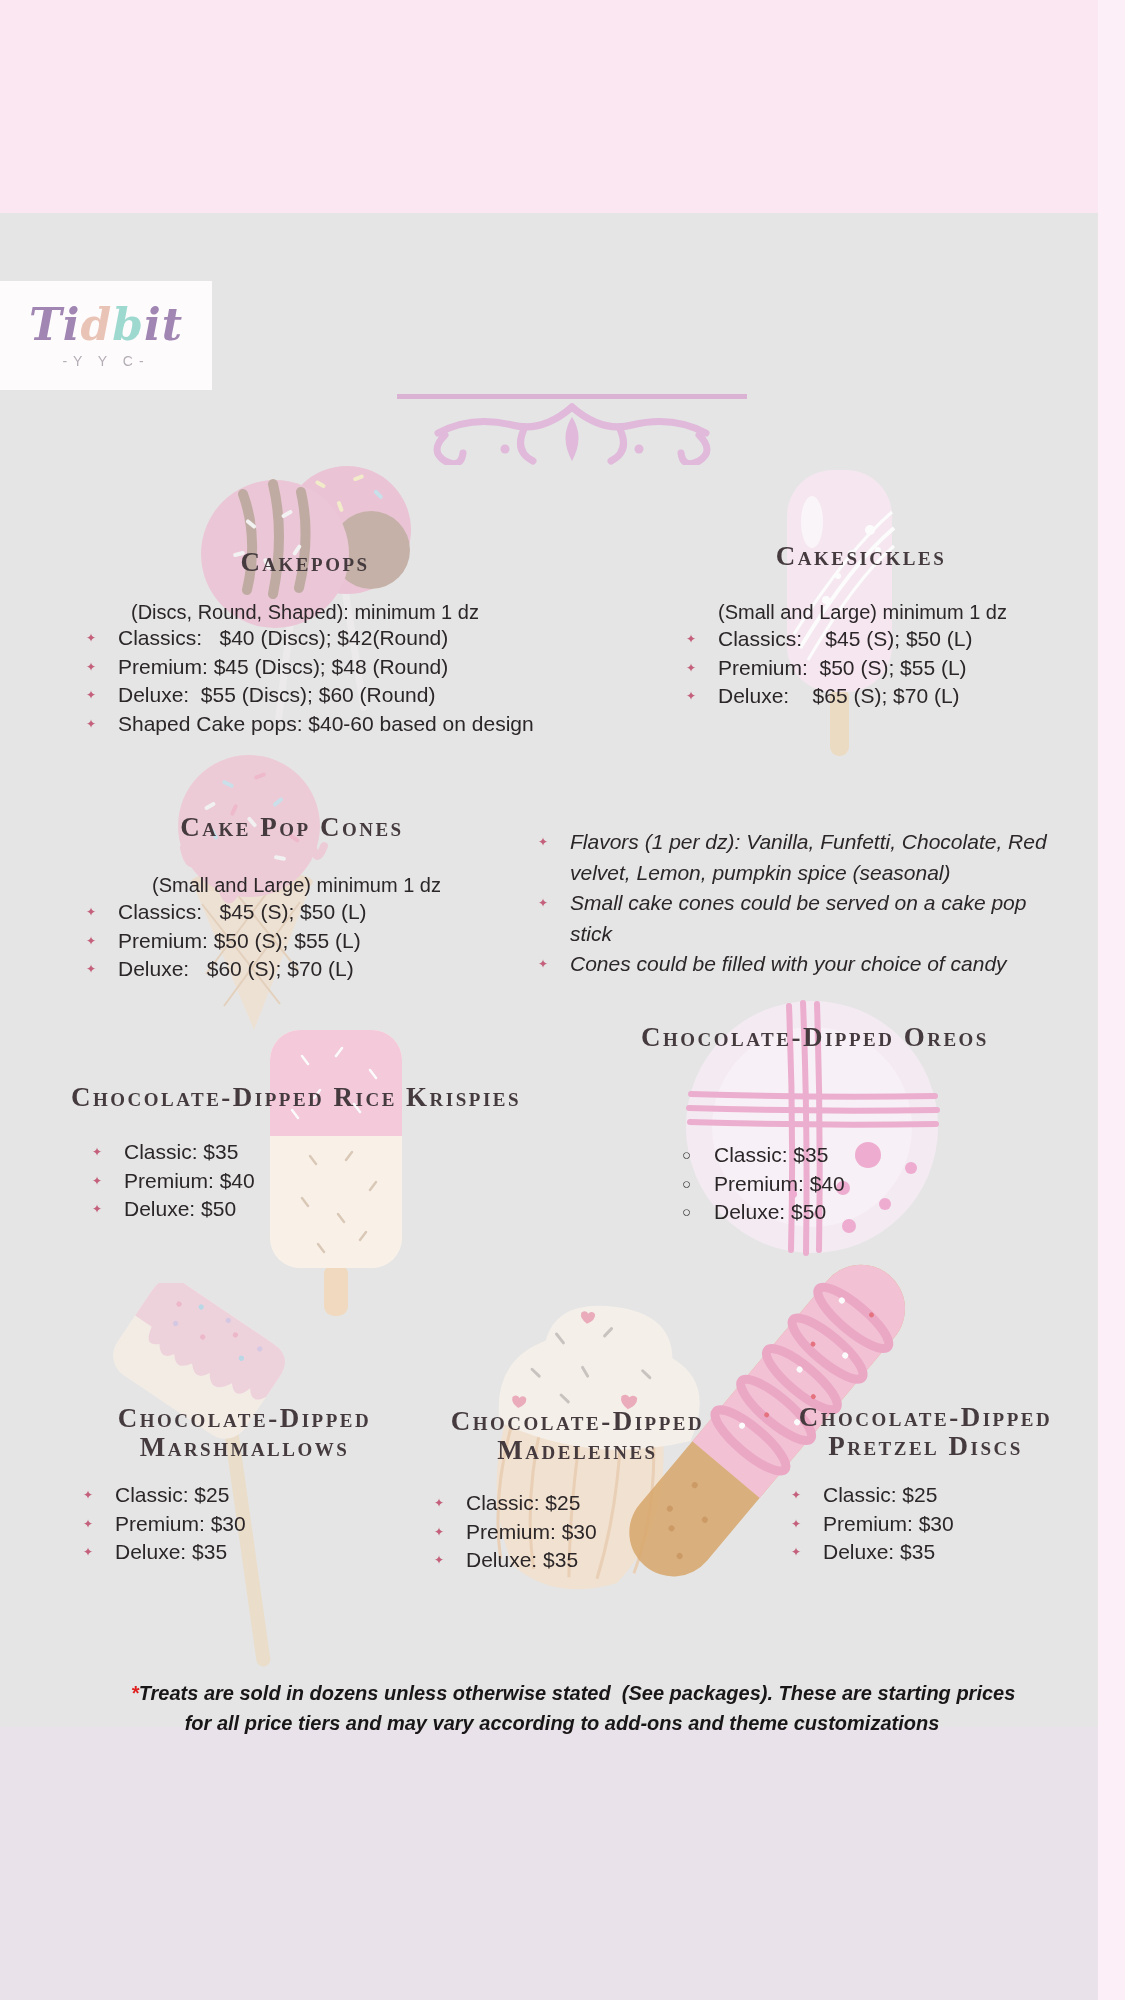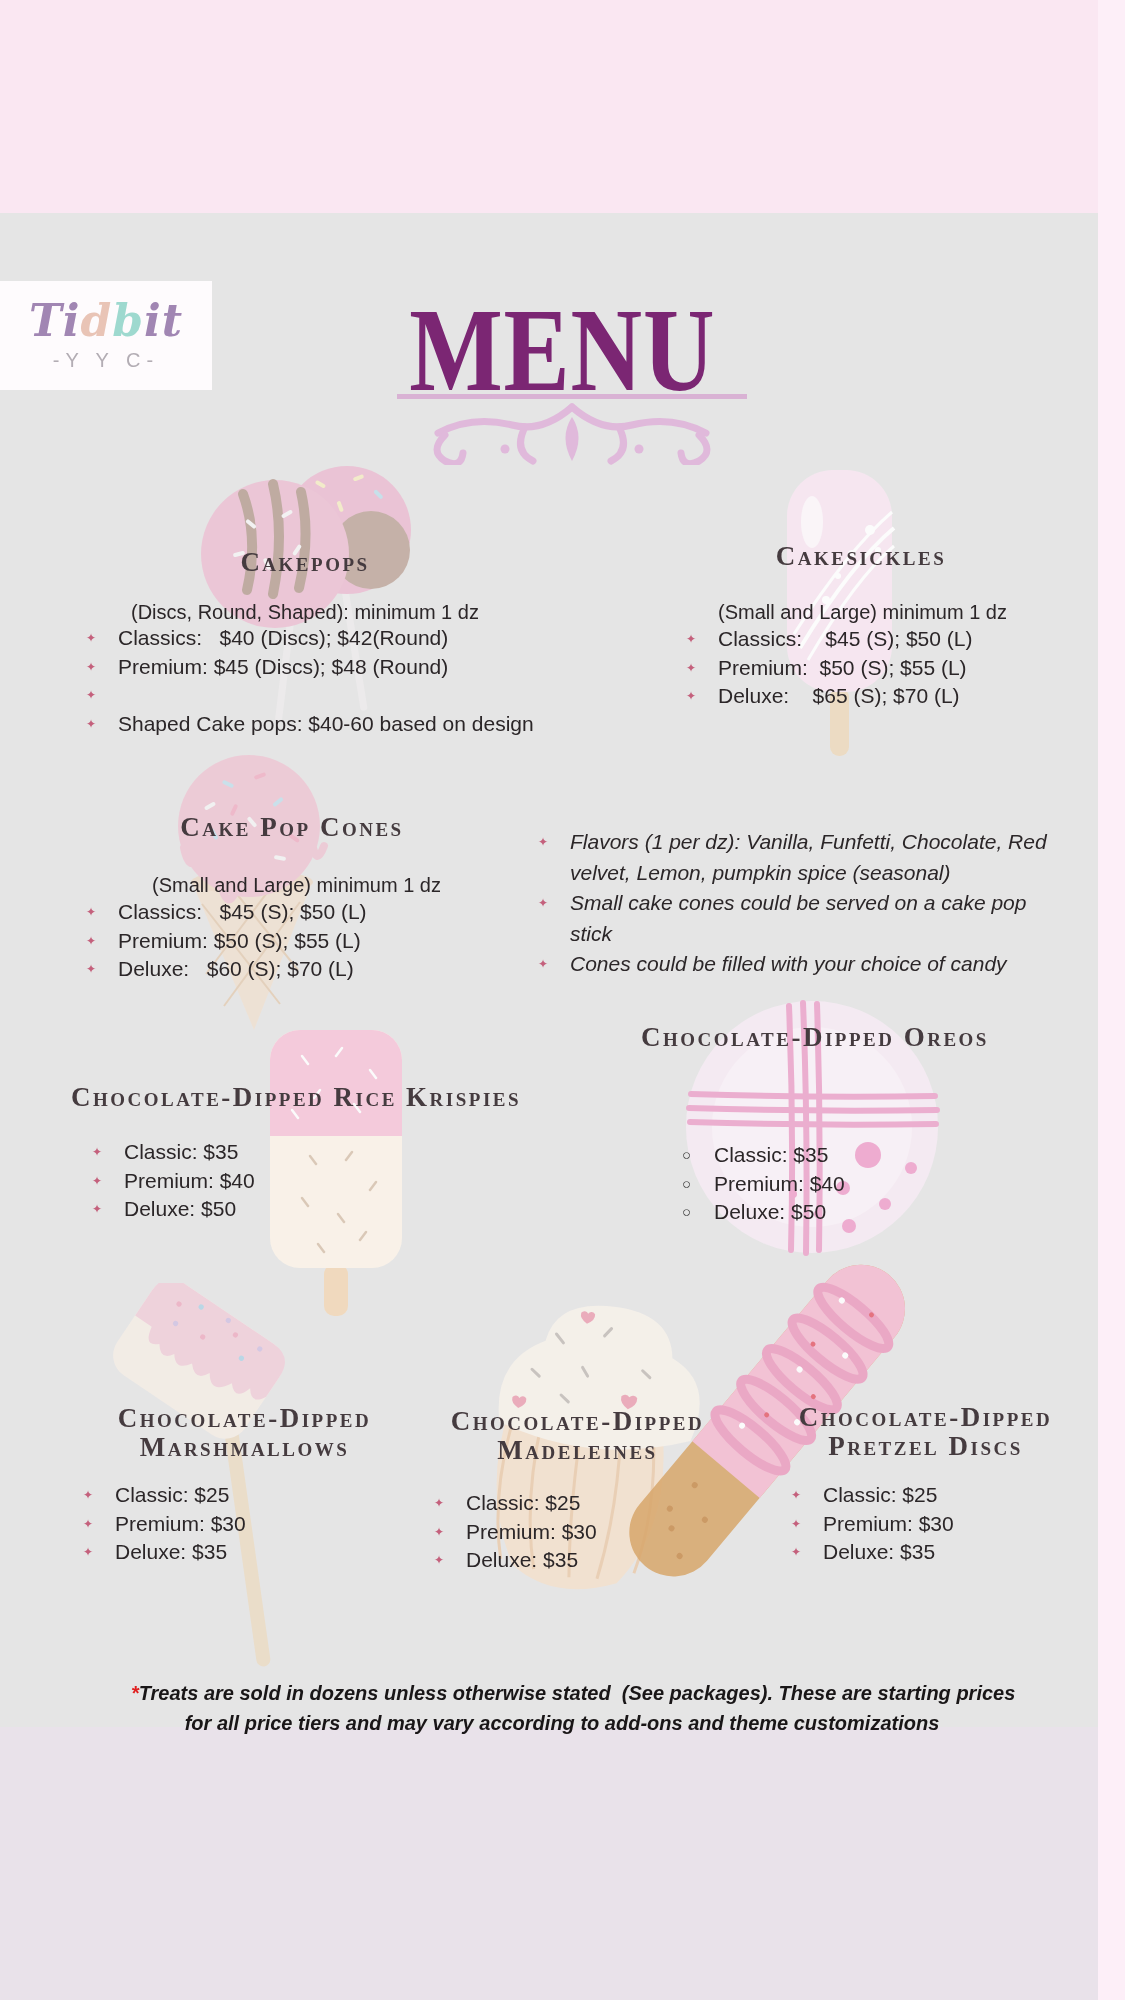--- a/index.html
+++ b/index.html
@@ -12,21 +12,21 @@
 
   
   .logo-box{left:0;top:281px;width:212px;height:109px;background:#fefbfd;
             display:flex;flex-direction:column;align-items:center;justify-content:center;z-index:3;}
   .logo-brand{font-family:"DejaVu Serif",serif;font-style:italic;font-weight:bold;
               font-size:44px;line-height:1;letter-spacing:1px;}
   .logo-brand span:nth-child(1),.logo-brand span:nth-child(2),
   .logo-brand span:nth-child(5),.logo-brand span:nth-child(6){color:#a186b3;}
   .logo-brand span:nth-child(3){color:#e9c4b6;}
   .logo-brand span:nth-child(4){color:#9ed9cf;}
-  .logo-sub{margin-top:6px;font-size:20px;letter-spacing:6px;color:#b3adb4;}
+  .logo-sub{margin-top:6px;font-size:14px;letter-spacing:6px;color:#b3adb4;}
 
   
   .menu-wrap{left:0;top:292px;width:1125px;text-align:center;z-index:2;}
   .menu-title{display:inline-block;font-family:"Liberation Serif",serif;font-weight:bold;
               font-size:118px;line-height:1;color:#7b2673;letter-spacing:1px;
               transform:scaleX(.84);transform-origin:center;}
   .menu-underline{left:397px;top:394px;width:350px;height:5px;background:#d9b2d4;z-index:2;}
   .menu-flourish{left:407px;top:401px;z-index:2;}
 
   
@@ -264,23 +264,20 @@
         <circle cx="80" cy="360" r="3"></circle>
         <circle cx="42" cy="330" r="3"></circle>
       </g>
   </svg>
 
   <div class="abs logo-box">
     <div class="logo-brand"><span>T</span><span>i</span><span>d</span><span>b</span><span>i</span><span>t</span></div>
     <div class="logo-sub">-Y Y C-</div>
   </div>
 
-  <div class="abs menu-wrap">
-    <span class="menu-title">MENU</span>
-  </div>
   <div class="abs menu-underline"></div>
   <svg class="abs menu-flourish" width="330" height="64" viewBox="0 0 330 64">
     <g stroke="#e0b9db" fill="none" stroke-width="7" stroke-linecap="round">
       <path d="M165 6 q-30 26 -60 18 q-40 -10 -74 8"></path>
       <path d="M165 6 q30 26 60 18 q40 -10 74 8"></path>
       <path d="M38 34 q-16 16 0 26 q16 8 18 -8"></path>
       <path d="M292 34 q16 16 0 26 q-16 8 -18 -8"></path>
       <path d="M118 26 q-12 24 8 34"></path>
       <path d="M212 26 q12 24 -8 34"></path>
     </g>
@@ -295,20 +292,21 @@
     <div class="row">
         <span class="bullet">✦</span>
         <span class="txt">Classics:   $40 (Discs); $42(Round)</span>
       </div>
     <div class="row">
         <span class="bullet">✦</span>
         <span class="txt">Premium: $45 (Discs); $48 (Round)</span>
       </div>
     <div class="row">
         <span class="bullet">✦</span>
+        <span class="txt">Deluxe:  $55 (Discs); $60 (Round)</span>
       </div>
     <div class="row">
         <span class="bullet">✦</span>
         <span class="txt">Shaped Cake pops: $40-60 based on design</span>
       </div>
   </div>
 
   <div class="sec-h" style="left:711px;top:542px;width:300px;">Cakesickles</div>
   <div class="intro" style="left:718px;top:601px;">(Small and Large) minimum 1 dz</div>
   <div class="list" style="left:678px;top:625px;">

